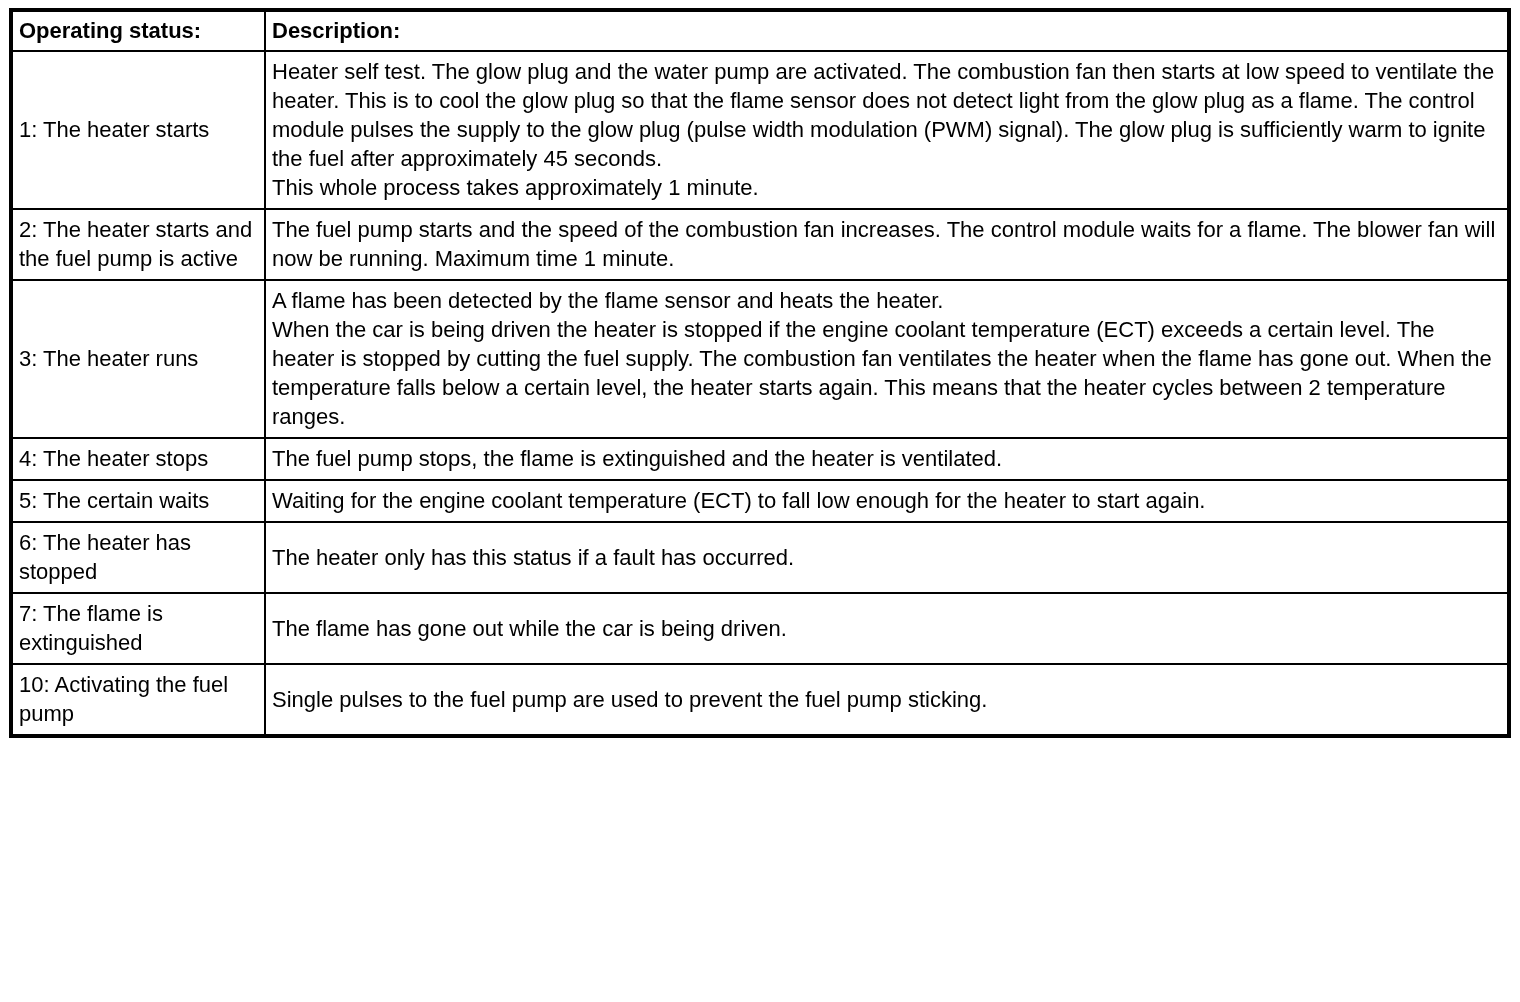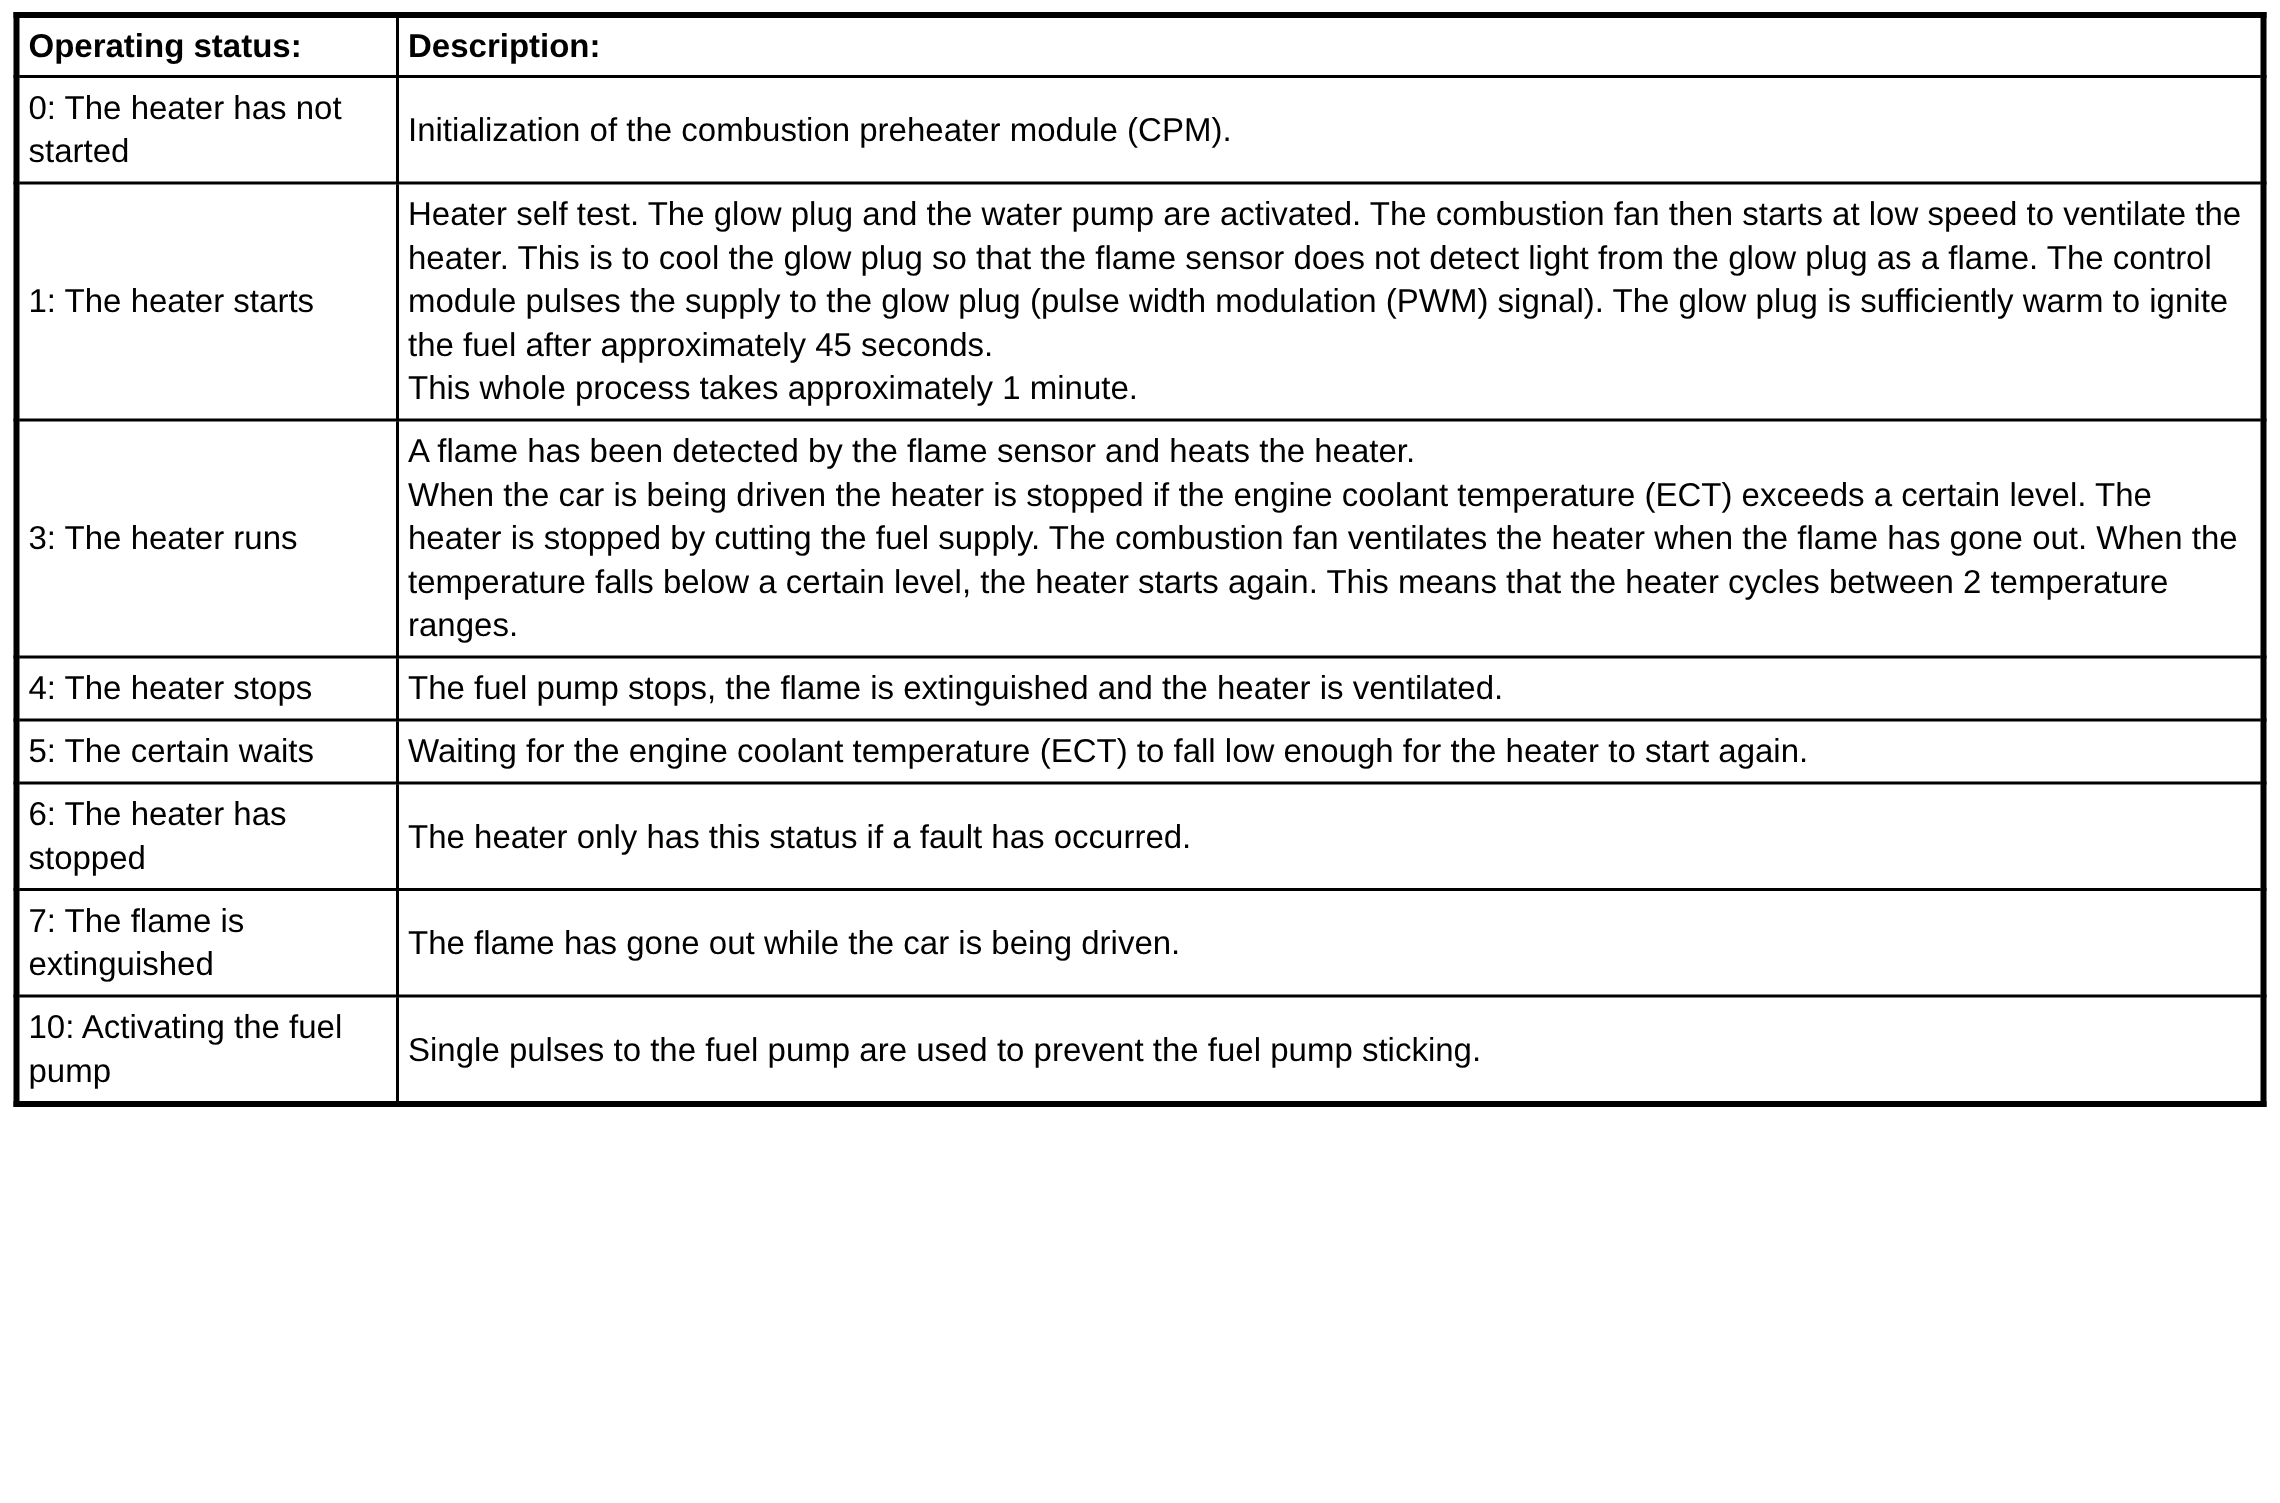--- a/index.html
+++ b/index.html
@@ -53,27 +53,27 @@
       <col>
     </colgroup>
     <thead>
       <tr>
         <th>Operating status:</th>
         <th>Description:</th>
       </tr>
     </thead>
     <tbody>
         <tr>
-          <td class="status-cell">0: The heater has not started</td>
-          <td class="desc-cell">Initialization of the combustion preheater module (CPM).</td>
-        </tr>
-        <tr>
           <td class="status-cell">1: The heater starts</td>
           <td class="desc-cell">Heater self test. The glow plug and the water pump are activated. The combustion fan then starts at low speed to ventilate the heater. This is to cool the glow plug so that the flame sensor does not detect light from the glow plug as a flame. The control module pulses the supply to the glow plug (pulse width modulation (PWM) signal). The glow plug is sufficiently warm to ignite the fuel after approximately 45 seconds.
 This whole process takes approximately 1 minute.</td>
+        </tr>
+        <tr>
+          <td class="status-cell">2: The heater starts and the fuel pump is active</td>
+          <td class="desc-cell">The fuel pump starts and the speed of the combustion fan increases. The control module waits for a flame. The blower fan will now be running. Maximum time 1 minute.</td>
         </tr>
         <tr>
           <td class="status-cell">3: The heater runs</td>
           <td class="desc-cell">A flame has been detected by the flame sensor and heats the heater.
 When the car is being driven the heater is stopped if the engine coolant temperature (ECT) exceeds a certain level. The heater is stopped by cutting the fuel supply. The combustion fan ventilates the heater when the flame has gone out. When the temperature falls below a certain level, the heater starts again. This means that the heater cycles between 2 temperature ranges.</td>
         </tr>
         <tr>
           <td class="status-cell">4: The heater stops</td>
           <td class="desc-cell">The fuel pump stops, the flame is extinguished and the heater is ventilated.</td>
         </tr>

